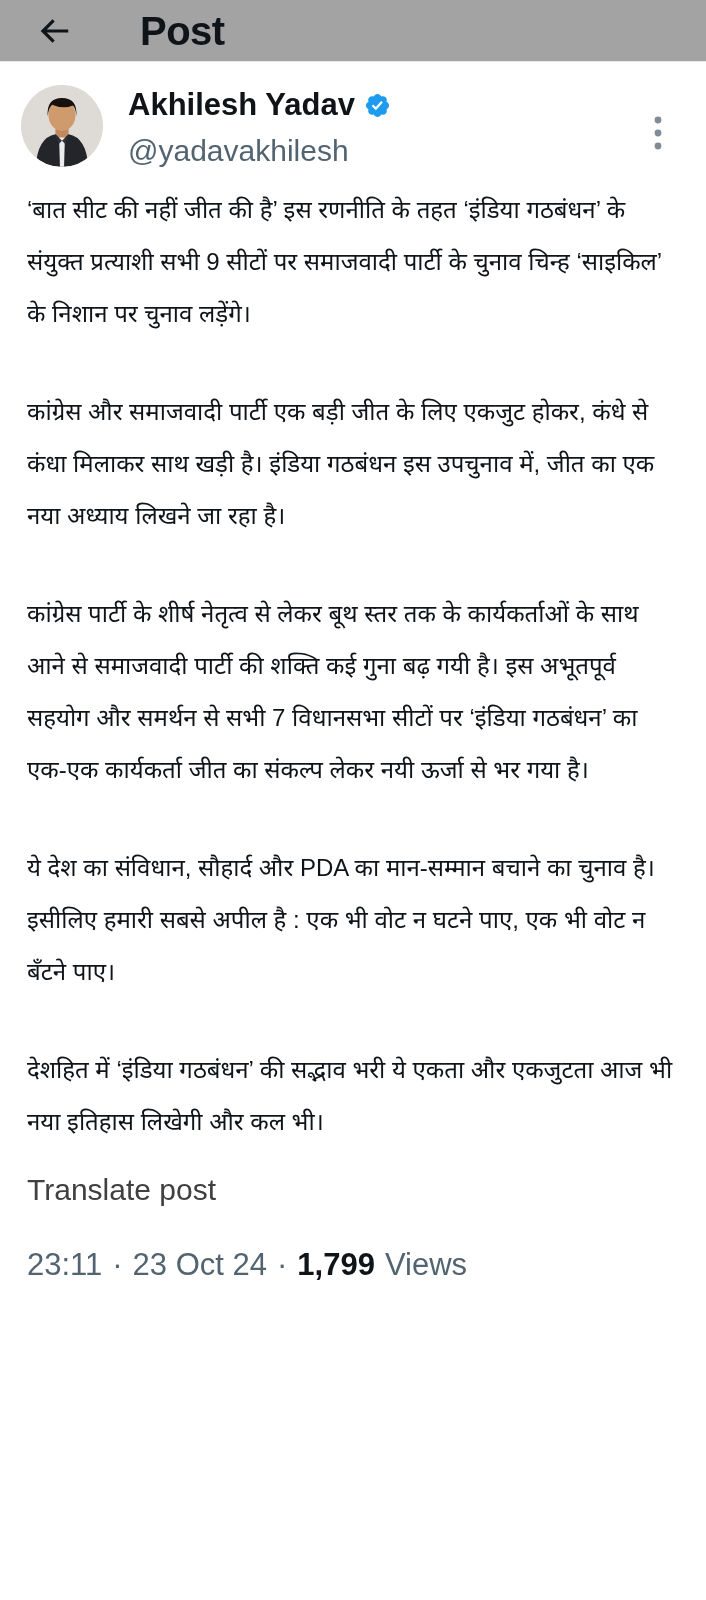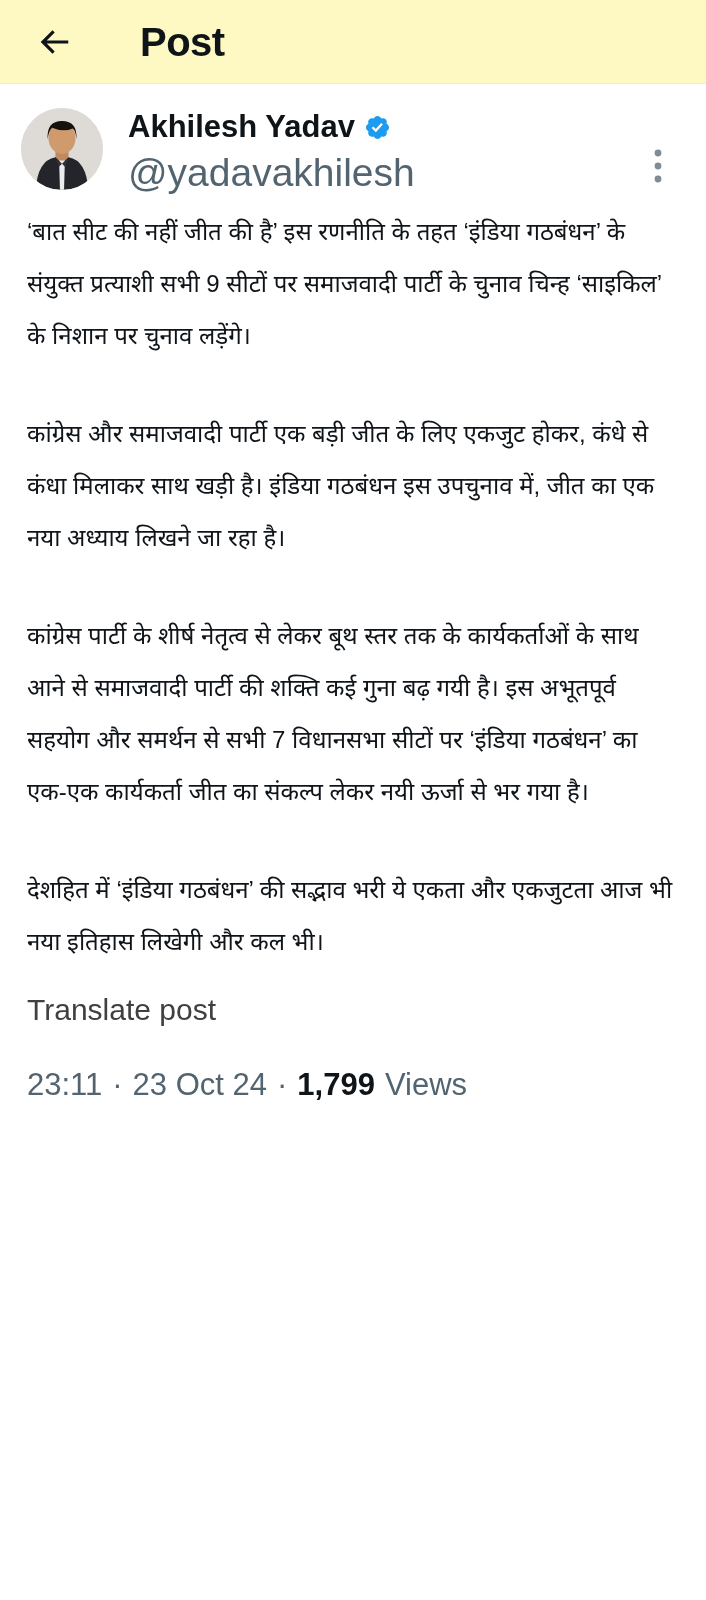--- a/index.html
+++ b/index.html
@@ -8,47 +8,47 @@
     width: 706px;
     min-height: 1600px;
     font-family: "Liberation Sans", "DejaVu Sans", sans-serif;
     color: #0f1419;
     -webkit-font-smoothing: antialiased;
   }
   .screen { width: 706px; min-height: 1600px; background: #fff; overflow: hidden; }
 
   
   .top-bar {
-    height: 84px;
+    height: 62px;
     display: flex;
     align-items: center;
     padding: 0 0 0 30px;
     border-bottom: 1px solid #e9ecee;
-    background: #fef9c3;
+    background: #a3a3a3;
   }
   .back-btn {
     width: 48px; height: 48px;
     border: none; background: transparent;
     display: flex; align-items: center; justify-content: center;
     padding: 0; cursor: pointer; border-radius: 50%;
   }
   .back-btn svg { width: 38px; height: 38px; fill: #0f1419; }
   .page-title {
     margin: 0 0 0 62px;
     font-size: 40px;
     font-weight: 700;
     letter-spacing: -0.5px;
     color: #0f1419;
     line-height: 1;
   }
 
   
   .author-row {
     display: flex;
-    align-items: flex-end;
+    align-items: center;
     padding: 21px 28px 0 21px;
   }
   .avatar {
     width: 82px; height: 82px;
     border-radius: 50%;
     overflow: hidden;
     flex: 0 0 82px;
     cursor: pointer;
     background: #dcd9d5;
   }
@@ -58,21 +58,21 @@
   .author-name {
     font-size: 31px;
     font-weight: 700;
     line-height: 34px;
     color: #0f1419;
     cursor: pointer;
     white-space: nowrap;
   }
   .verified { width: 27px; height: 27px; margin-left: 9px; flex: 0 0 auto; }
   .author-handle {
-    font-size: 39px;
+    font-size: 30px;
     line-height: 34px;
     color: #536471;
     margin-top: 12px;
     cursor: pointer;
   }
   .more-btn {
     border: none; background: transparent;
     width: 40px; height: 48px;
     margin-top: 14px;
     padding: 0;
@@ -178,20 +178,21 @@
             <circle cx="5" cy="31" r="3.4"></circle>
           </svg>
         </span>
       </button>
     </div>
 
     <div class="post-body">
       <p>‘बात सीट की नहीं जीत की है’ इस रणनीति के तहत ‘इंडिया गठबंधन’ के संयुक्त प्रत्याशी सभी 9 सीटों पर समाजवादी पार्टी के चुनाव चिन्ह ‘साइकिल’ के निशान पर चुनाव लड़ेंगे।</p>
       <p>कांग्रेस और समाजवादी पार्टी एक बड़ी जीत के लिए एकजुट होकर, कंधे से कंधा मिलाकर साथ खड़ी है। इंडिया गठबंधन इस उपचुनाव में, जीत का एक नया अध्याय लिखने जा रहा है।</p>
       <p>कांग्रेस पार्टी के शीर्ष नेतृत्व से लेकर बूथ स्तर तक के कार्यकर्ताओं के साथ आने से समाजवादी पार्टी की शक्ति कई गुना बढ़ गयी है। इस अभूतपूर्व सहयोग और समर्थन से सभी 7 विधानसभा सीटों पर ‘इंडिया गठबंधन’ का एक-एक कार्यकर्ता जीत का संकल्प लेकर नयी ऊर्जा से भर गया है।</p>
+      <p>ये देश का संविधान, सौहार्द और PDA का मान-सम्मान बचाने का चुनाव है। इसीलिए हमारी सबसे अपील है : एक भी वोट न घटने पाए, एक भी वोट न बँटने पाए।</p>
       <p>देशहित में ‘इंडिया गठबंधन’ की सद्भाव भरी ये एकता और एकजुटता आज भी नया इतिहास लिखेगी और कल भी।</p>
     </div>
 
     <a class="translate-link">Translate post</a>
 
     <div class="post-meta">
       <span>23:11</span><span class="sep">·</span><span>23 Oct 24</span><span class="sep">·</span><span class="views-count">1,799</span><span class="views-label">Views</span>
     </div>
 
     

